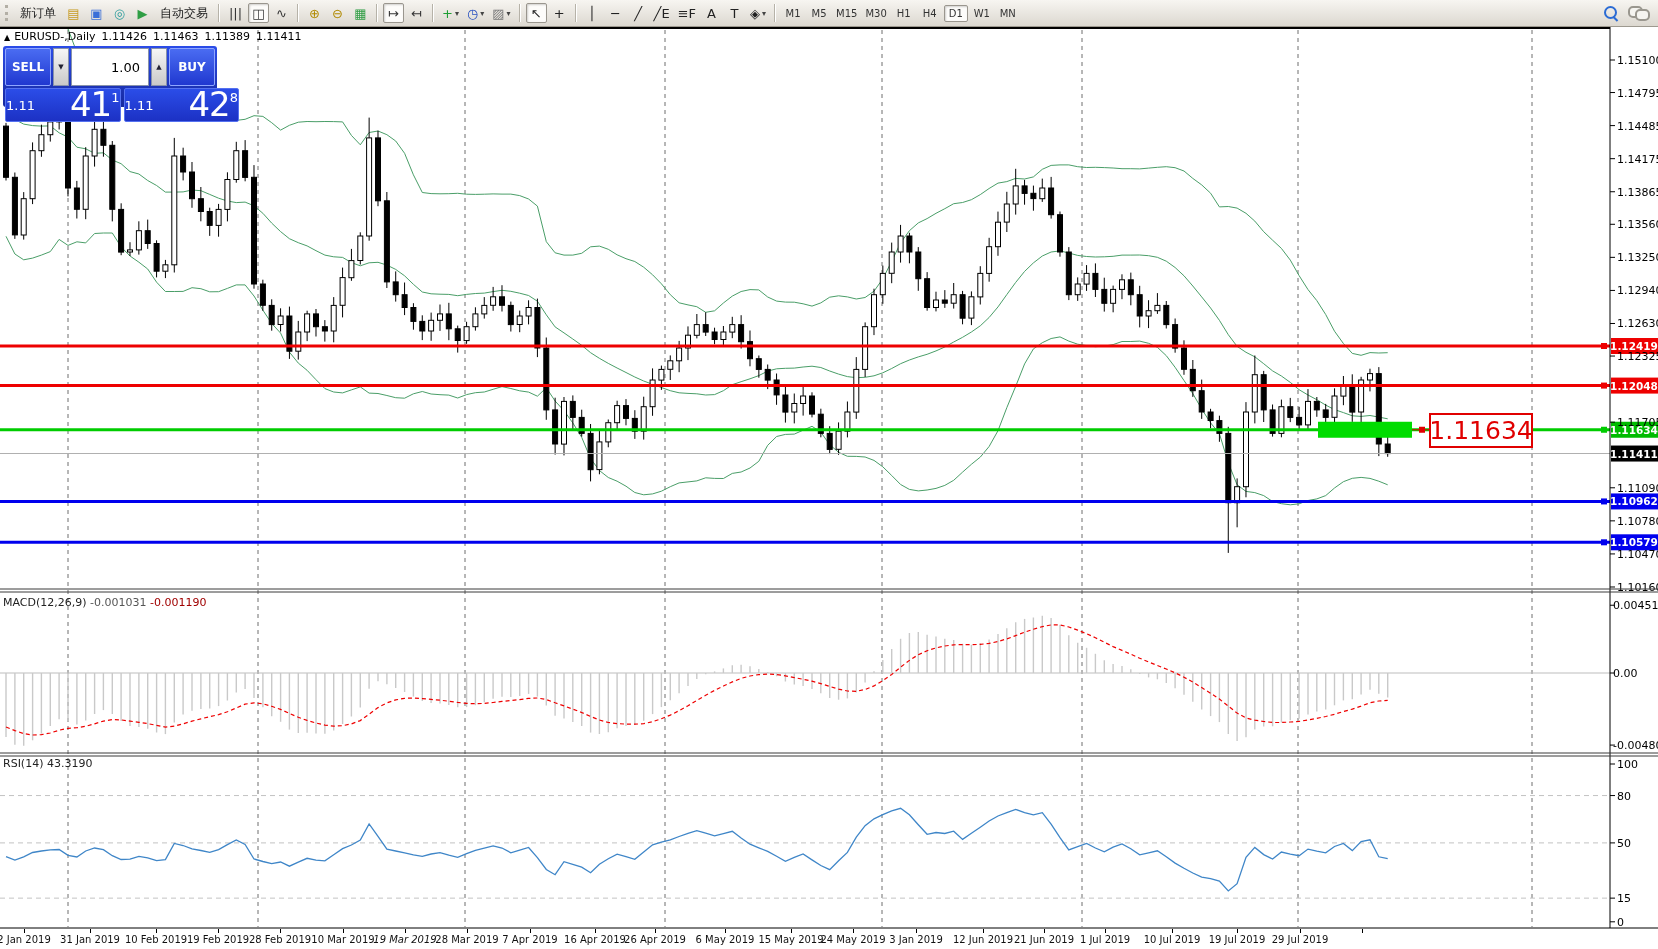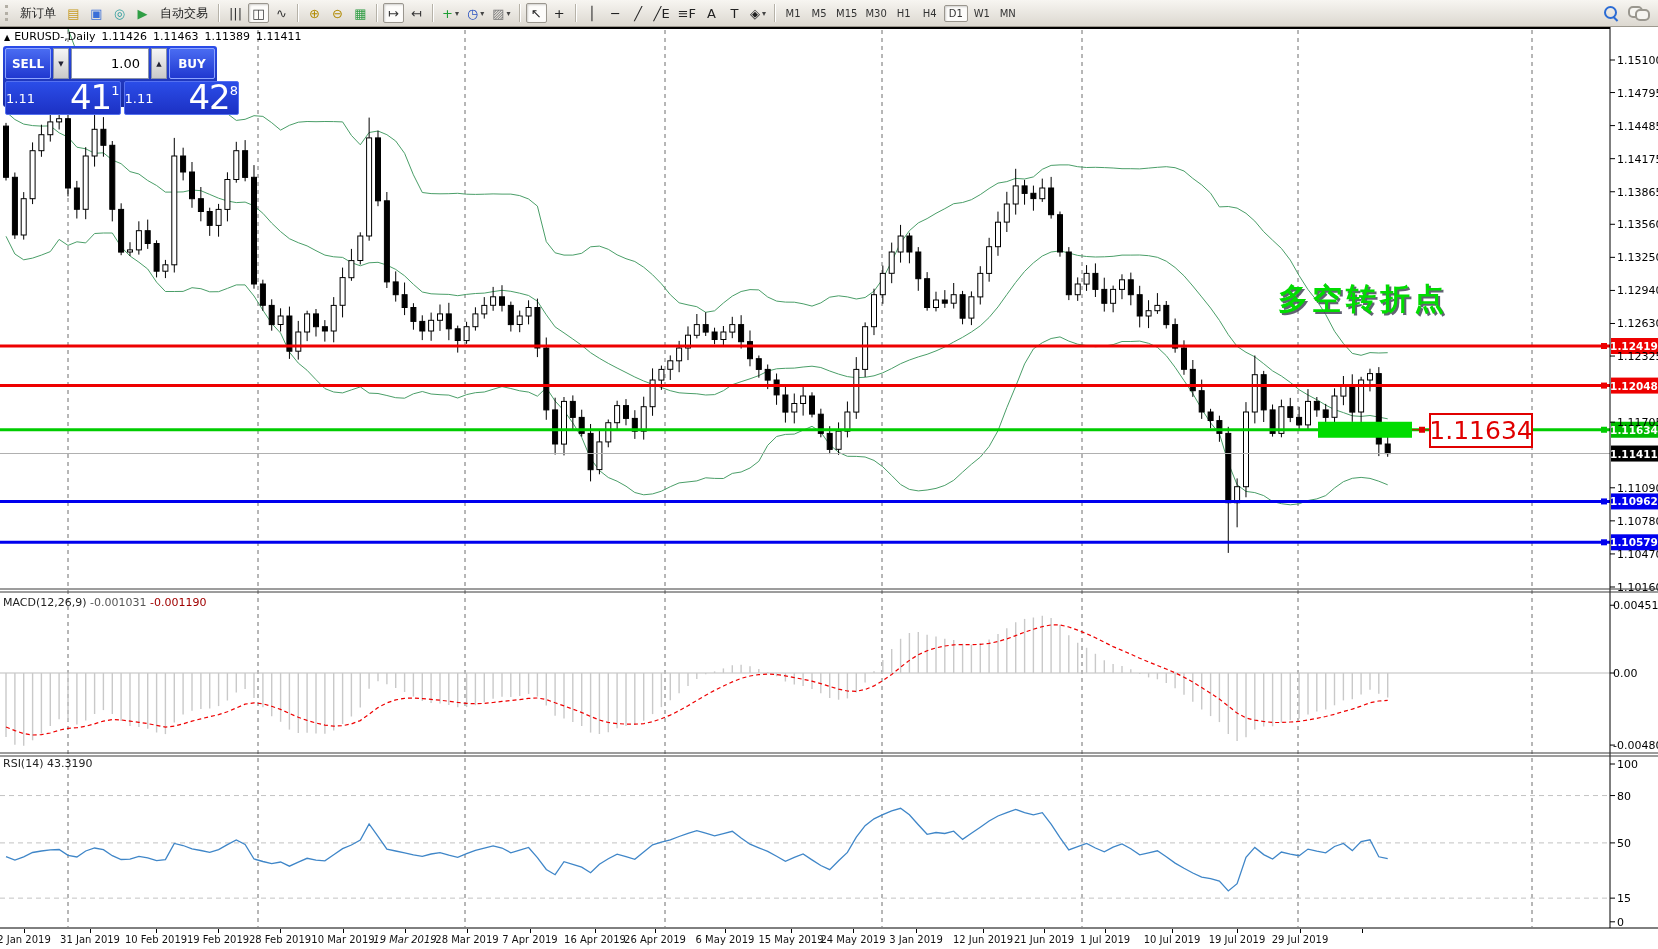--- a/index.html
+++ b/index.html
@@ -31,21 +31,21 @@
   #chart-frame{position:absolute;left:0;top:27px;width:1658px;height:922px;background:#fff;}
   #cv{position:absolute;left:0;top:0;}
 
   #chart-title{position:absolute;left:4px;top:3px;font-size:11px;color:#000;white-space:nowrap;}
   #chart-title span{margin-right:6px;}
   #chart-title .tri{font-size:8px;margin-right:4px;}
 
   
   #trade-panel{position:absolute;left:3px;top:19px;width:214px;height:61px;
                background:linear-gradient(#2b4ce8,#16289e);border-radius:3px;padding:2px;box-sizing:border-box;}
-  #tp-row1{display:flex;height:31px;gap:2px;justify-content:center;}
+  #tp-row1{display:flex;height:38px;gap:2px;justify-content:center;}
   .tp-btn{flex:0 0 46px;display:flex;align-items:center;justify-content:center;color:#fff;font-size:12px;font-weight:bold;
           background:linear-gradient(#4a6cf2,#2038d0);border:1px solid #8fa6ff;border-radius:2px;box-sizing:border-box;}
   .tp-spin{flex:0 0 16px;display:flex;align-items:center;justify-content:center;font-size:7px;color:#223;
            background:linear-gradient(#f6f6f6,#c9c9c9);border:1px solid #8892aa;box-sizing:border-box;}
   #tp-volume{flex:1;background:#fff;border:1px solid #8892aa;font-size:13px;color:#000;
              display:flex;align-items:center;justify-content:flex-end;padding-right:8px;box-sizing:border-box;}
   #tp-row2{display:flex;height:34px;margin-top:2px;gap:3px;}
   .tp-price{flex:1;display:flex;align-items:flex-end;justify-content:center;color:#fff;
             background:linear-gradient(#2b4de8,#1c31c4);border:1px solid #5571f0;border-radius:2px;box-sizing:border-box;padding-bottom:0;}
   .tp-price .sm{font-size:13px;line-height:30px;margin-top:48px;}
@@ -698,21 +698,20 @@
             <span class="sup">1</span>
         </div>
         <div class="tp-price">
           <span class="sm">1.11</span>
             <span class="big">42</span>
             <span class="sup">8</span>
         </div>
       </div>
     </div>
 
-    <div id="cn-note">多空转折点</div>
     <div id="price-callout">1.11634</div>
 
     <div class="ind-label" style="top:569px">
       <span>MACD(12,26,9)</span> <span class="v1">-0.001031</span> <span class="v2">-0.001190</span>
     </div>
     <div class="ind-label" style="top:730px">
       <span>RSI(14)</span> <span>43.3190</span>
     </div>
 
     <div id="time-axis">

